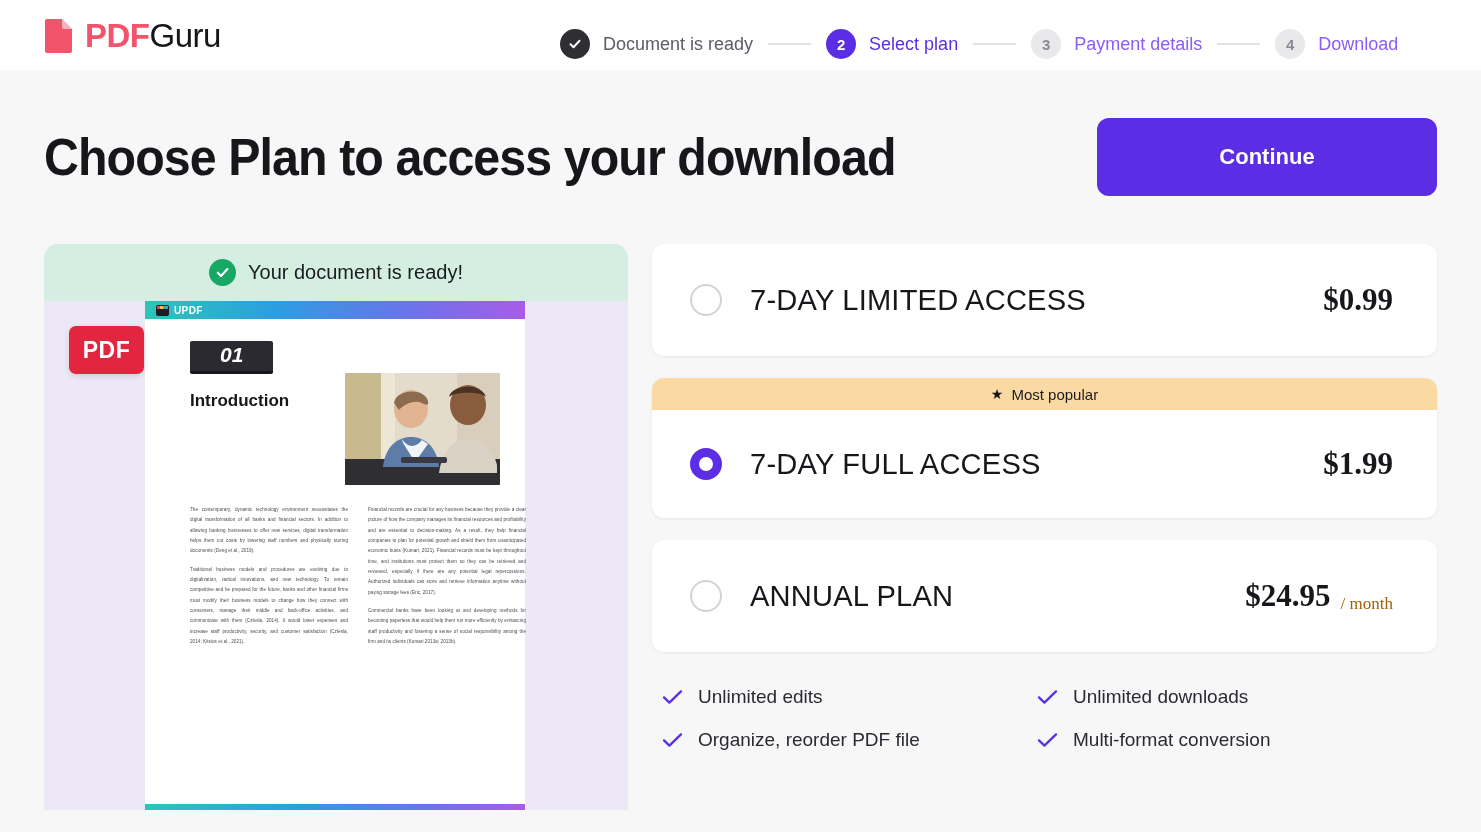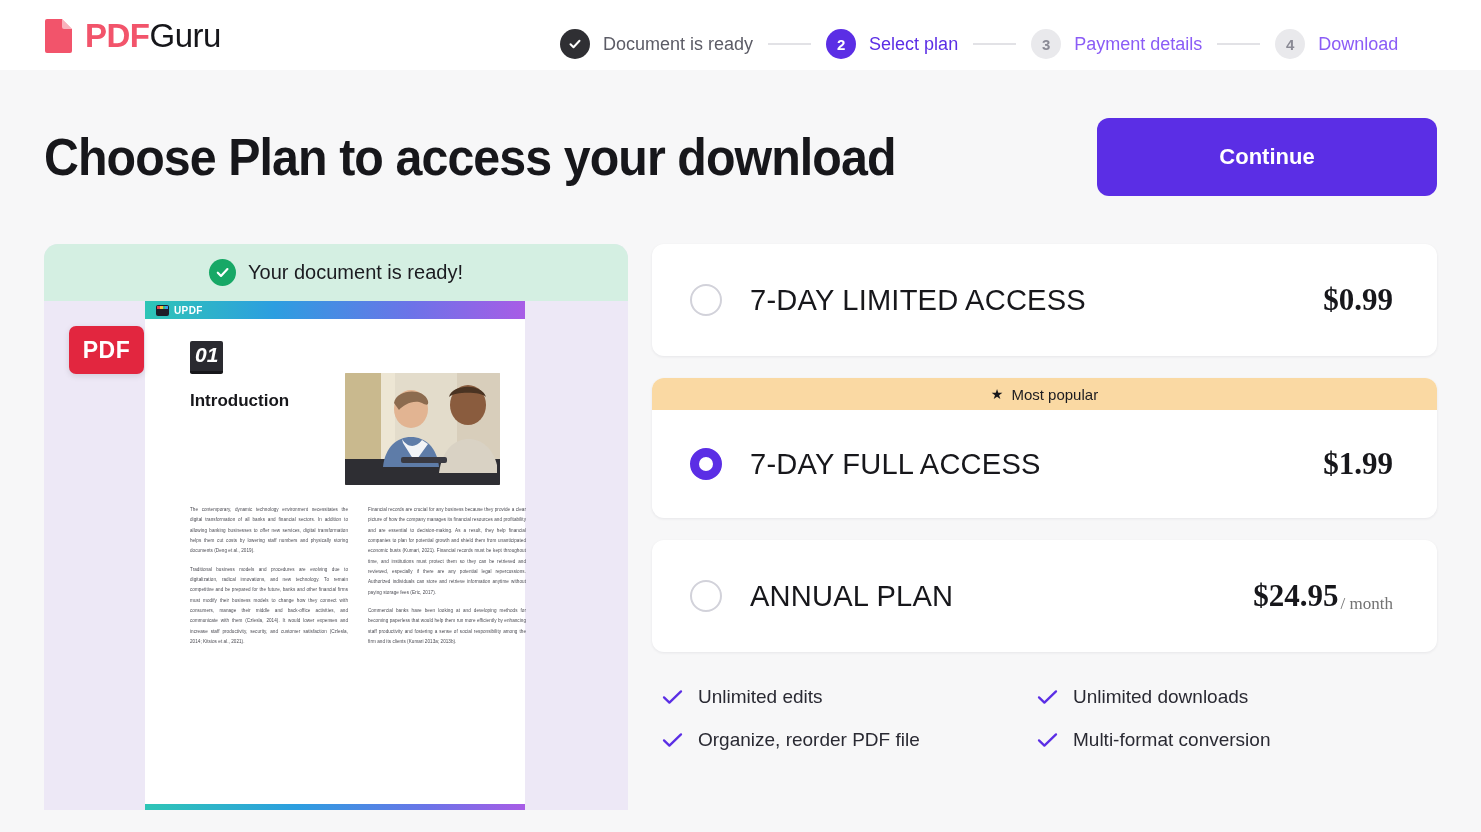--- a/index.html
+++ b/index.html
@@ -124,21 +124,21 @@
     color: #fff; font-size: 23px; font-weight: 600;
     display: flex; align-items: center; justify-content: center;
     letter-spacing: .5px;
     box-shadow: 0 2px 6px rgba(0,0,0,.12);
   }
 
   .doc-inner { padding: 22px 26px 0 45px; }
   .num-box {
     display: inline-block; background: #2A2A30; color: #fff;
     font-size: 21px; font-style: italic; font-weight: bold;
-    padding: 2px 5px 4px; border-radius: 2px;
+    padding: 2px 30px 4px; border-radius: 2px;
     border-bottom: 3px solid #17171B;
   }
   .doc-heading {
     font-size: 17px; font-weight: bold; color: #17171B;
     margin-top: 17px;
   }
   .doc-photo {
     position: absolute; right: 25px; top: 72px;
     width: 155px; height: 112px;
     overflow: hidden; border-radius: 1px;
@@ -194,21 +194,21 @@
     transform: scaleX(0.97); transform-origin: left center;
     white-space: nowrap;
   }
   .plan-price {
     margin-left: auto;
     font-size: 31px; font-weight: bold; color: #17171B;
     display: flex; align-items: flex-end;
     white-space: nowrap;
     font-family: Liberation Serif, serif;
   }
-  .plan-period { font-size: 17px; font-weight: normal; color: #737373; margin-left: 2px; }
+  .plan-period { font-size: 17px; font-weight: normal; color: #a16207; margin-left: 10px; }
 
   .popular-banner {
     height: 32px; background: #FAD9A3;
     display: flex; align-items: center; justify-content: center; gap: 8px;
     font-size: 15px; color: #1B1B20;
   }
   .star-glyph { font-size: 14px; line-height: 1; color: #17171B; }
 
   
   .features {

